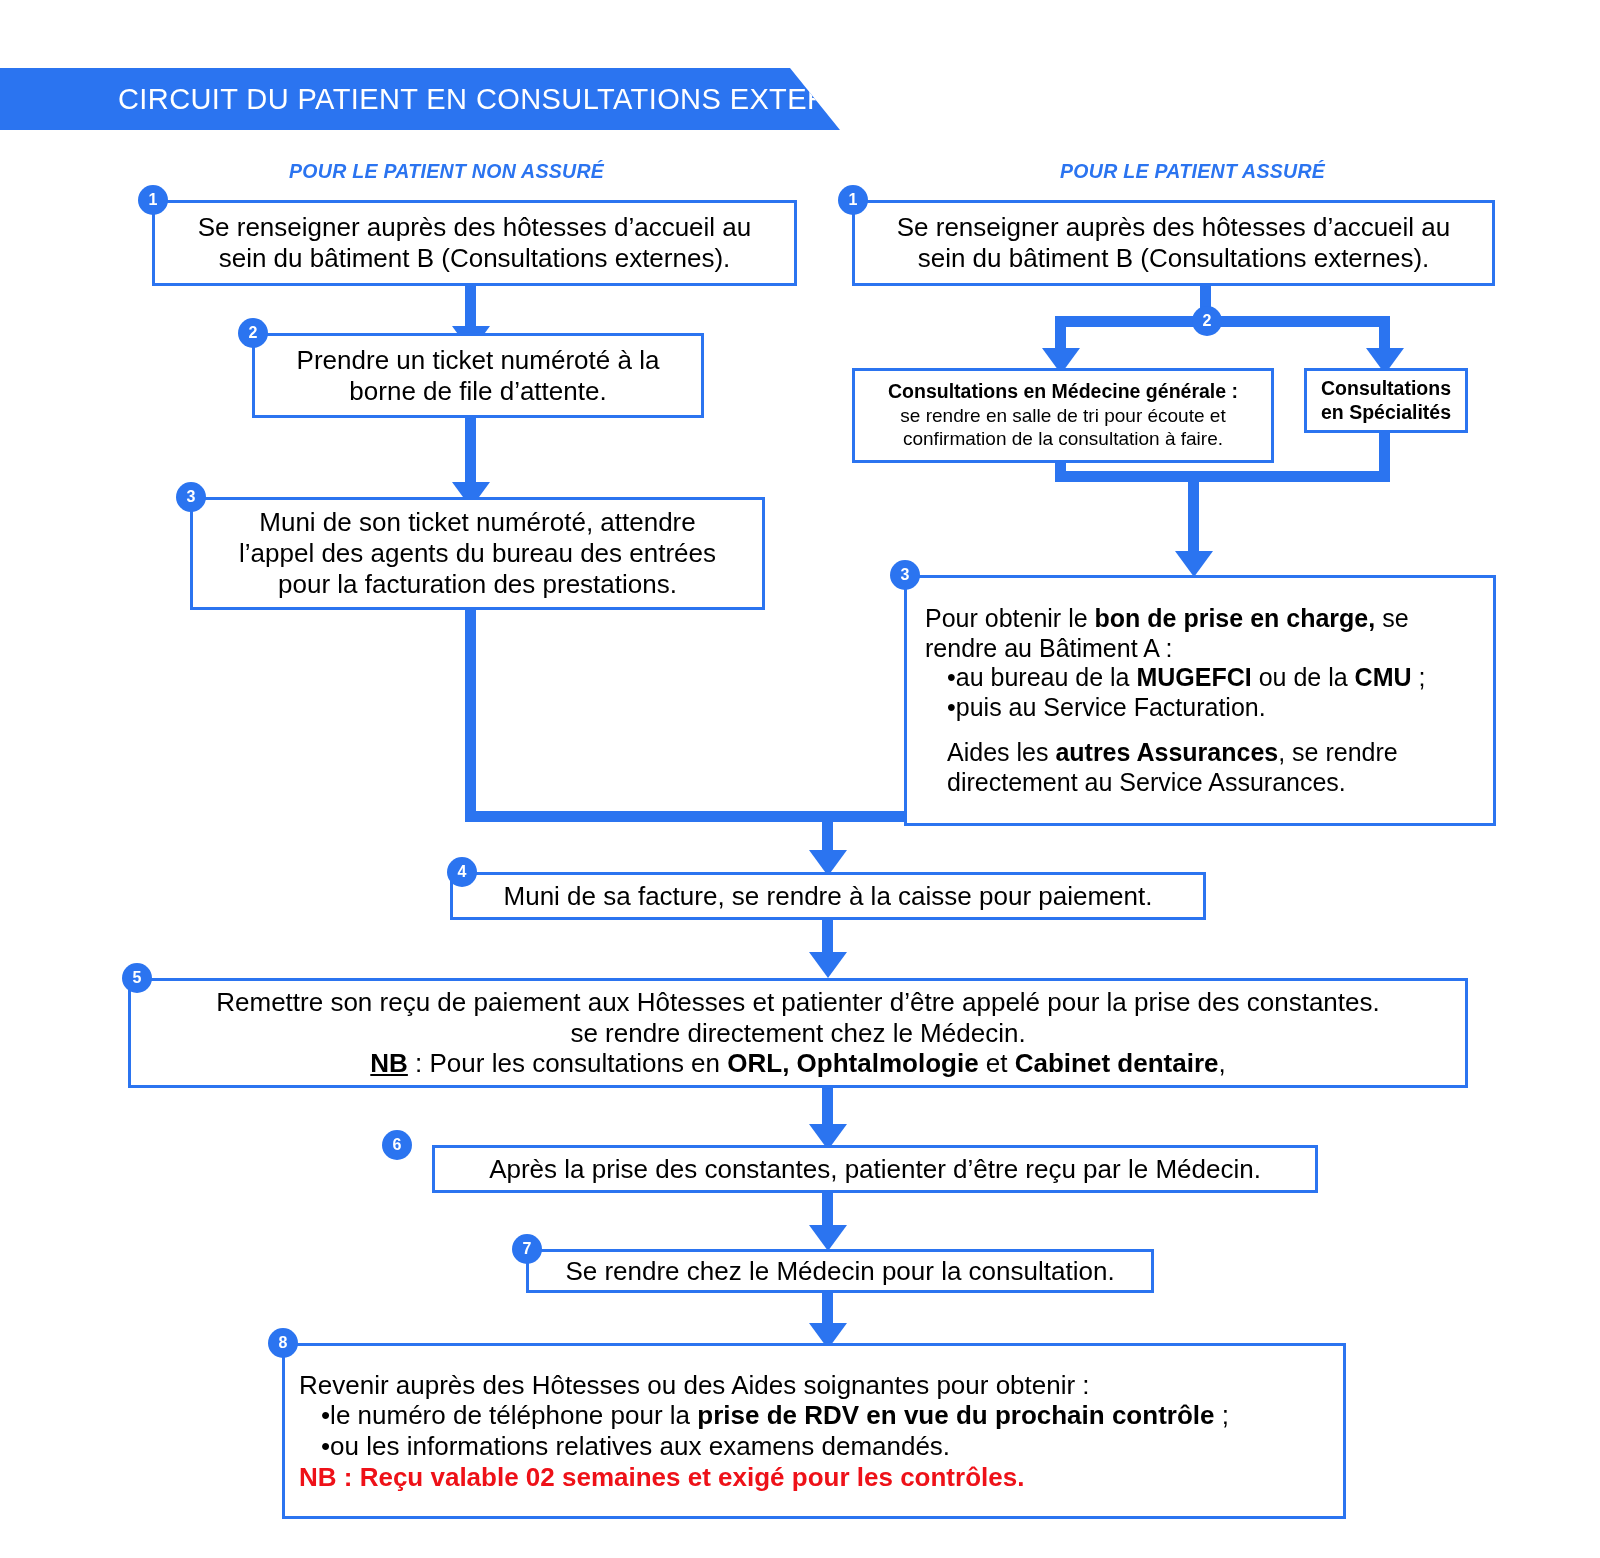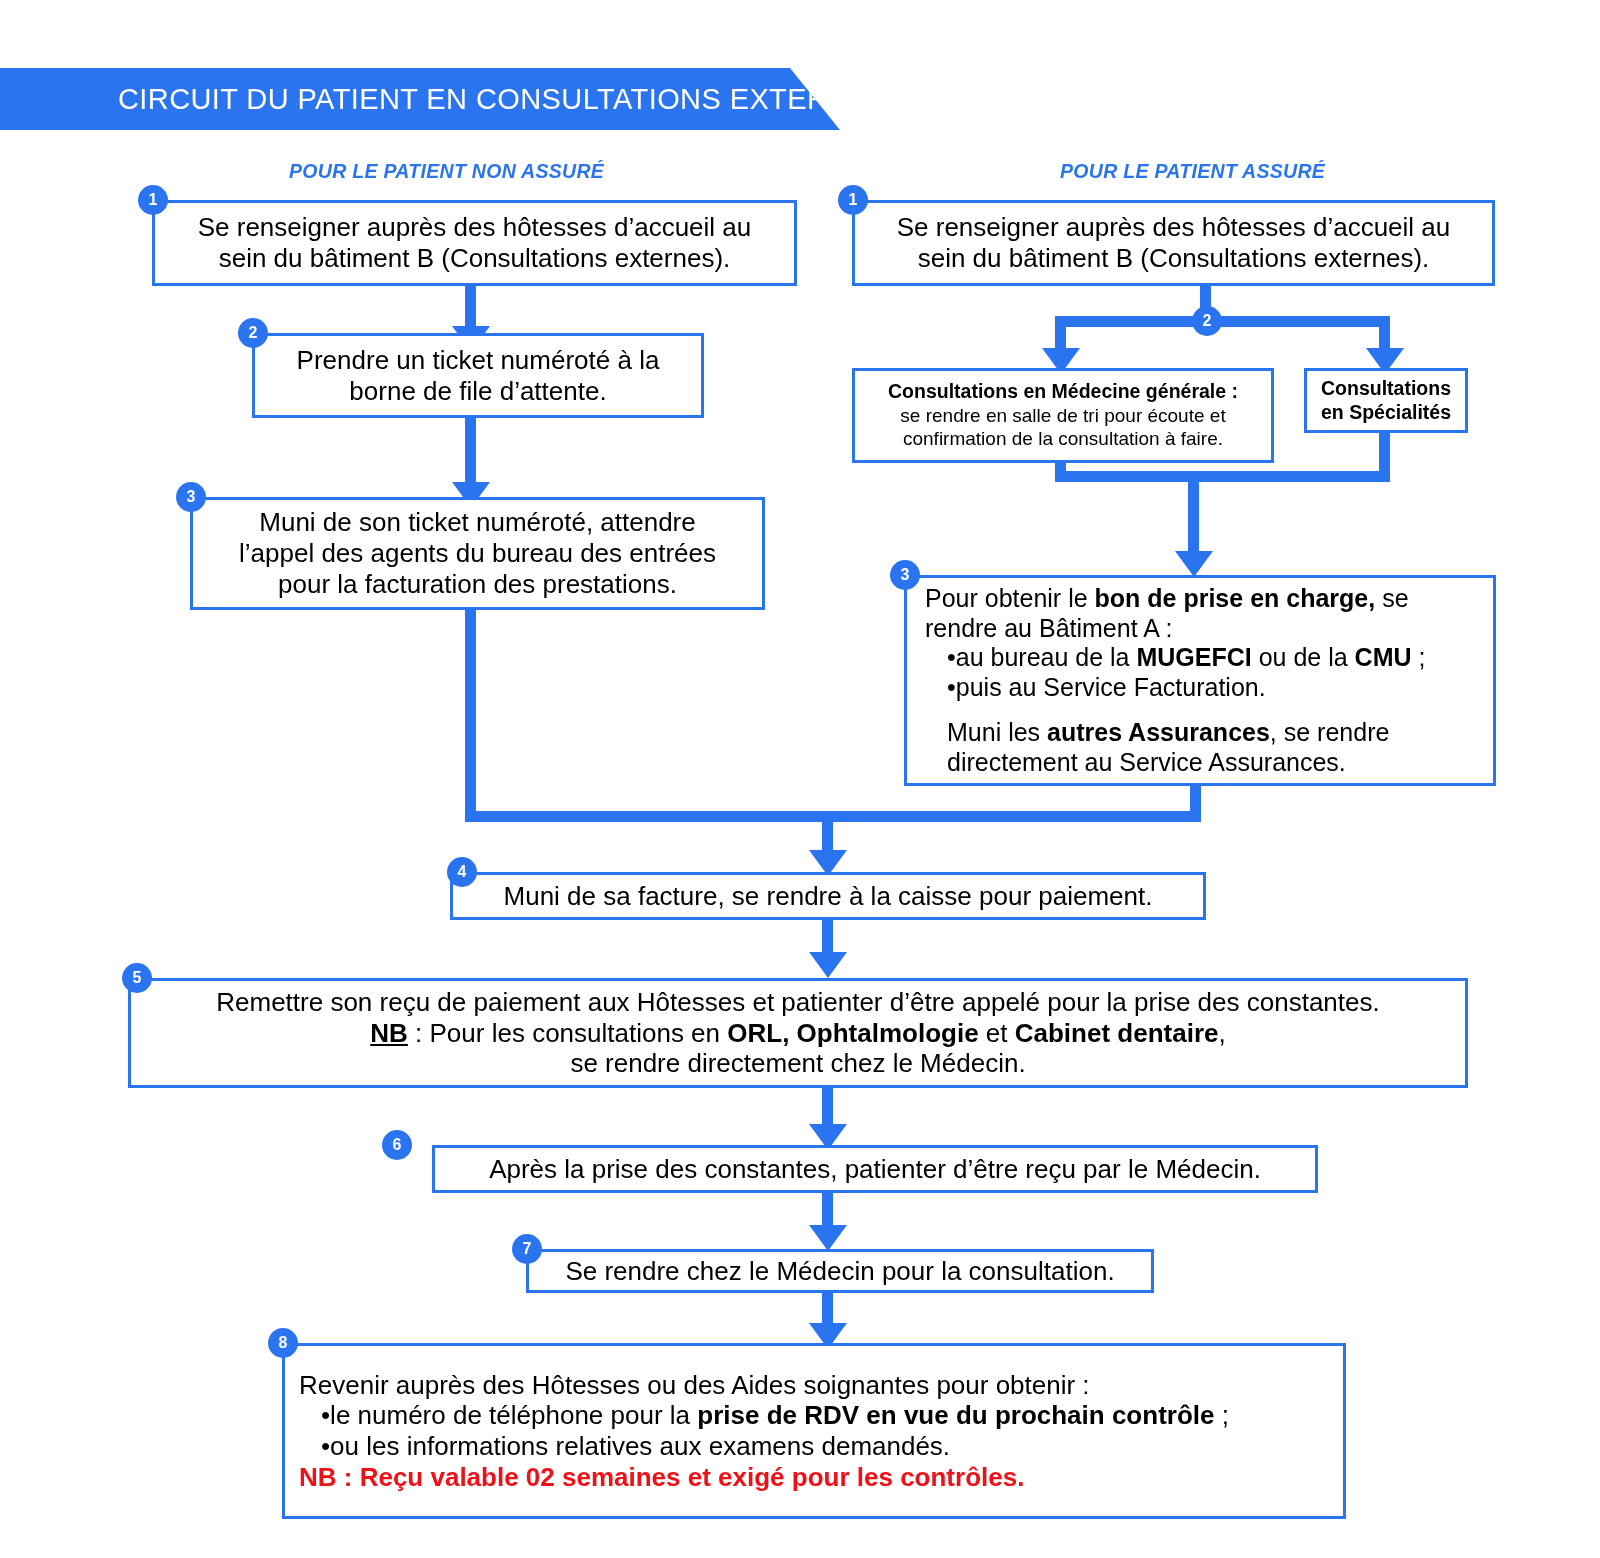--- a/index.html
+++ b/index.html
@@ -149,33 +149,33 @@
   </div>
 
   <div class="box center small" style="left:1304px;top:368px;width:164px;height:65px;">
     <div class="pad">
       <b>Consultations</b><br>
       <b>en Spécialités</b>
     </div>
   </div>
 
   <div class="badge" style="left:890px;top:560px;">3</div>
-  <div class="box left" style="left:904px;top:575px;width:592px;height:211px;font-size:25px;align-items:center;">
+  <div class="box left" style="left:904px;top:575px;width:592px;height:251px;font-size:25px;align-items:center;">
     <div class="pad" style="padding:0 18px;">
       <span class="bul">
         <span>Pour obtenir le </span><b>bon de prise en charge,</b><span> se</span>
       </span>
       <span class="bul">rendre au Bâtiment A :</span>
       <span class="bul indent">
         •<span>au bureau de la </span><b>MUGEFCI</b><span> ou de la </span><b>CMU</b><span> ;</span>
       </span>
       <span class="bul indent">•<span>puis au Service Facturation.</span></span>
       <span class="gap"></span>
       <span class="bul indent">
-        <span>Muni les </span><b>autres Assurances</b><span>, se rendre</span>
+        <span>Aides les </span><b>autres Assurances</b><span>, se rendre</span>
       </span>
       <span class="bul indent">directement au Service Assurances.</span>
     </div>
   </div>
 
   <div class="hline" style="left:465px;top:811px;width:736px;"></div>
   <div class="vline" style="left:822px;top:811px;height:45px;"></div>
   <div class="arrow" style="left:809px;top:850px;"></div>
 
   <div class="badge" style="left:447px;top:857px;">4</div>
@@ -183,24 +183,24 @@
     <div class="pad"><span>Muni de sa facture, se rendre à la caisse pour paiement.</span></div>
   </div>
 
   <div class="vline" style="left:822px;top:918px;height:42px;"></div>
   <div class="arrow" style="left:809px;top:952px;"></div>
 
   <div class="badge" style="left:122px;top:963px;">5</div>
   <div class="box center" style="left:128px;top:978px;width:1340px;height:110px;">
     <div class="pad">
       <span class="bul">Remettre son reçu de paiement aux Hôtesses et patienter d’être appelé pour la prise des constantes.</span>
+      <span class="bul">se rendre directement chez le Médecin.</span>
       <span class="bul">
         <b class="ul">NB</b><span> : Pour les consultations en </span><b>ORL, Ophtalmologie</b><span> et </span><b>Cabinet dentaire</b><span>,</span>
       </span>
-      <span class="bul">se rendre directement chez le Médecin.</span>
     </div>
   </div>
 
   <div class="vline" style="left:822px;top:1086px;height:46px;"></div>
   <div class="arrow" style="left:809px;top:1124px;"></div>
 
   <div class="badge" style="left:382px;top:1130px;">6</div>
   <div class="box center" style="left:396px;top:1145px;width:886px;height:48px;margin-left:36px;">
     <div class="pad"><span>Après la prise des constantes, patienter d’être reçu par le Médecin.</span></div>
   </div>

